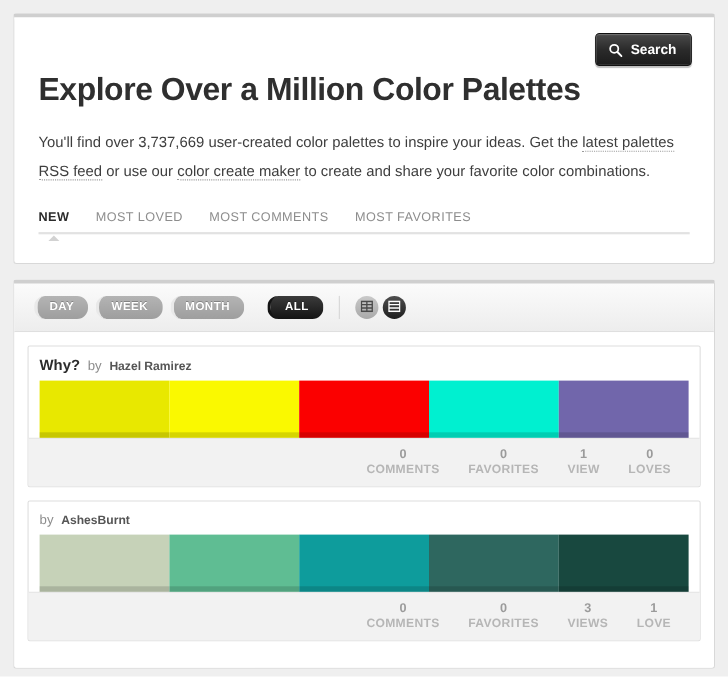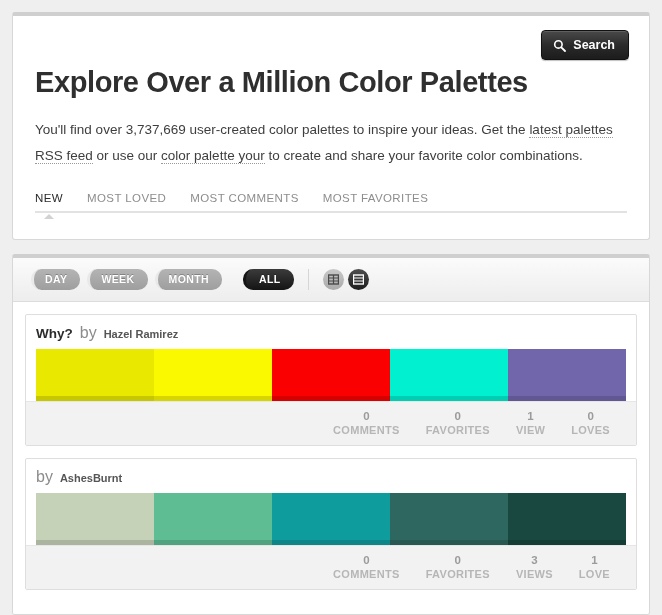--- a/index.html
+++ b/index.html
@@ -76,21 +76,21 @@
     height: 28px;
   }
   .tab {
     font-size: 11.5px;
     letter-spacing: 0.4px;
     color: #8d8d8d;
     cursor: pointer;
     padding-bottom: 7px;
     position: relative;
   }
-  .tab.active { color: #2b2b2b; font-weight: normal; }
+  .tab.active { color: #2b2b2b; font-weight: bold; }
   .tab.active::after {
     content: "";
     position: absolute;
     left: 50%;
     transform: translateX(-50%);
     bottom: -8px;
     width: 0; height: 0;
     border-left: 5px solid transparent;
     border-right: 5px solid transparent;
     border-bottom: 5px solid #d2d2d2;
@@ -174,21 +174,21 @@
     align-items: baseline;
     gap: 7px;
     padding-bottom: 7px;
   }
   .palette-name {
     font-size: 13.5px;
     font-weight: bold;
     color: #2c2c2c;
     cursor: pointer;
   }
-  .palette-by { font-size: 16px; color: #8c8c8c; }
+  .palette-by { font-size: 12px; color: #8c8c8c; }
   .palette-author { font-size: 11px; font-weight: bold; color: #555; cursor: pointer; }
 
   .swatches { display: flex; height: 52px; cursor: pointer; }
   .swatch { flex: 1; position: relative; }
   .swatch::after {
     content: "";
     position: absolute;
     left: 0; right: 0; bottom: 0;
     height: 5px;
     background: rgba(0,0,0,0.14);
@@ -237,21 +237,21 @@
           <circle cx="5.4" cy="5.4" r="3.7" fill="none" stroke="#fff" stroke-width="1.6"></circle>
           <line x1="8.3" y1="8.3" x2="12" y2="12" stroke="#fff" stroke-width="1.8" stroke-linecap="round"></line>
         </svg>
       </span>
       <span>Search</span>
     </div>
 
     <div class="hero-title">Explore Over a Million Color Palettes</div>
 
     <div class="hero-desc">
-      <span>You'll find over 3,737,669 user-created color palettes to inspire your ideas. Get the </span><a class="dotlink">latest palettes RSS feed</a><span> or use our </span><a class="dotlink">color palette your</a><span> to create and share your favorite color combinations.</span>
+      <span>You'll find over 3,737,669 user-created color palettes to inspire your ideas. Get the </span><a class="dotlink">latest palettes RSS feed</a><span> or use our </span><a class="dotlink">color create maker</a><span> to create and share your favorite color combinations.</span>
     </div>
 
     <div class="tabs">
       <div class="tab active">NEW</div>
       <div class="tab">MOST LOVED</div>
       <div class="tab">MOST COMMENTS</div>
       <div class="tab">MOST FAVORITES</div>
     </div>
   </div>
 

